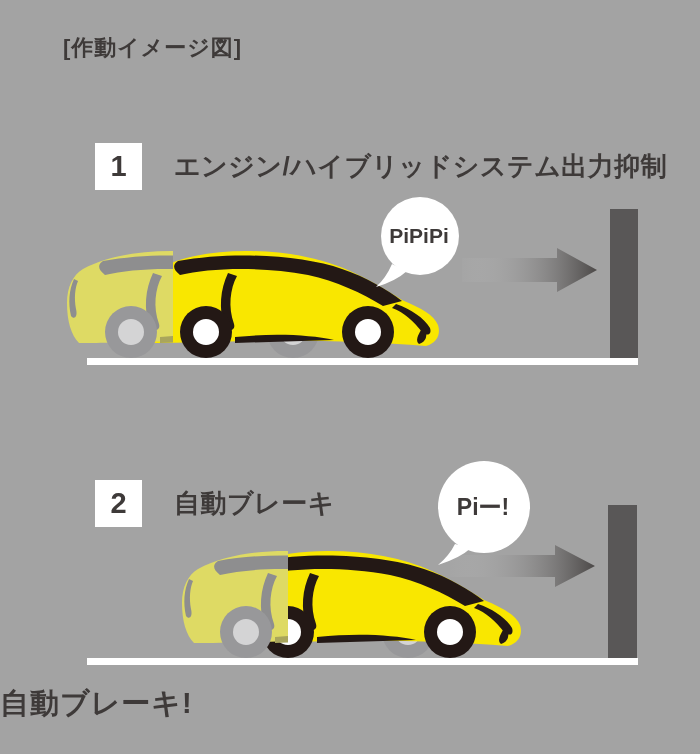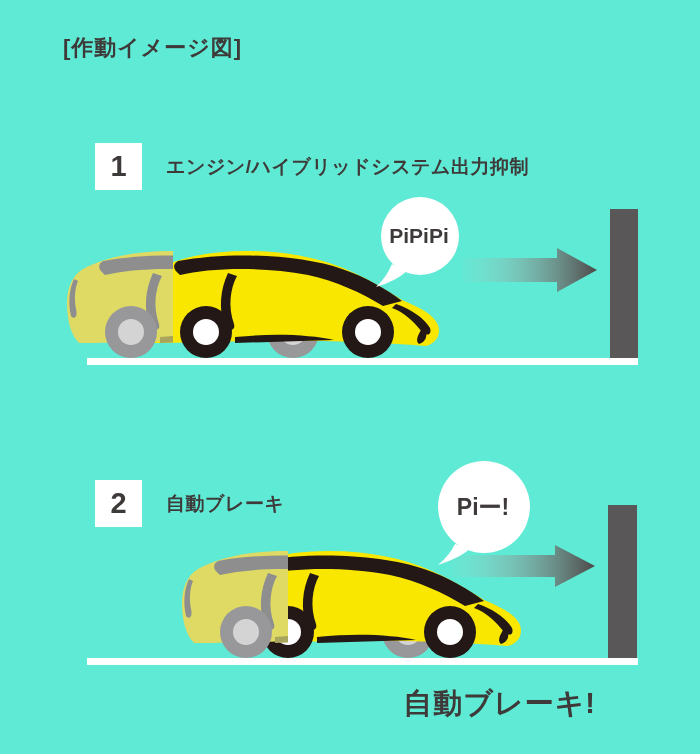--- a/index.html
+++ b/index.html
@@ -1,25 +1,25 @@
 <!DOCTYPE html>
 <html><head>
 <meta charset="utf-8">
 <style>
   html,body{margin:0;padding:0;}
   body{font-family:"Liberation Sans","DejaVu Sans",sans-serif;}
-  .canvas{position:relative;width:700px;height:754px;background:#5eead4;overflow:hidden;}
+  .canvas{position:relative;width:700px;height:754px;background:#a3a3a3;overflow:hidden;}
   .title{position:absolute;left:63px;top:33px;font-size:22px;font-weight:600;color:#3E3A39;letter-spacing:1px;}
   .step-header{position:absolute;display:flex;align-items:center;}
   .step-header.s1{left:95px;top:143px;}
   .step-header.s2{left:95px;top:480px;}
   .num-box{width:47px;height:47px;background:#FFFFFF;display:flex;align-items:center;justify-content:center;
            font-size:29px;font-weight:600;color:#3E3A39;}
-  .step-label{margin-left:24px;font-size:19px;font-weight:bold;color:#3E3A39;letter-spacing:0.5px;}
-  .caption{position:absolute;left:0;top:684px;width:596px;text-align:right;
+  .step-label{margin-left:32px;font-size:26px;font-weight:bold;color:#3E3A39;letter-spacing:0.5px;}
+  .caption{position:absolute;left:0;top:684px;width:596px;text-align:left;
            font-size:29px;font-weight:bold;color:#3E3A39;letter-spacing:1px;}
   .scene{position:absolute;left:0;}
   .scene1{top:190px;}
   .scene2{top:455px;}
   .bubble-text{font-family:"Liberation Sans","DejaVu Sans",sans-serif;font-weight:bold;fill:#3E3A39;}
   .car-main{--body:#F9E700;--win:#231815;--tire:#231815;--hub:#FFFFFF;--trim:#231815;--tail:#231815;}
   .car-ghost{--body:#DEDA64;--win:#8E8E8F;--tire:#98989A;--hub:#D4D4D5;--trim:#A9A55C;--tail:#8E8E8F;}
   .hidden-defs{position:absolute;width:0;height:0;overflow:hidden;}
 </style>
 </head>

